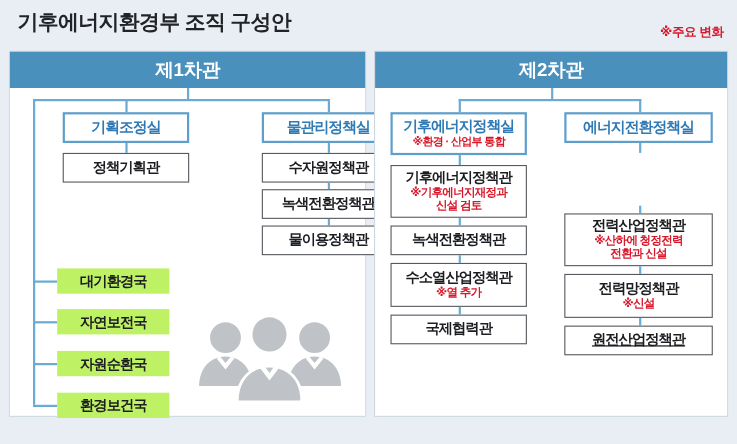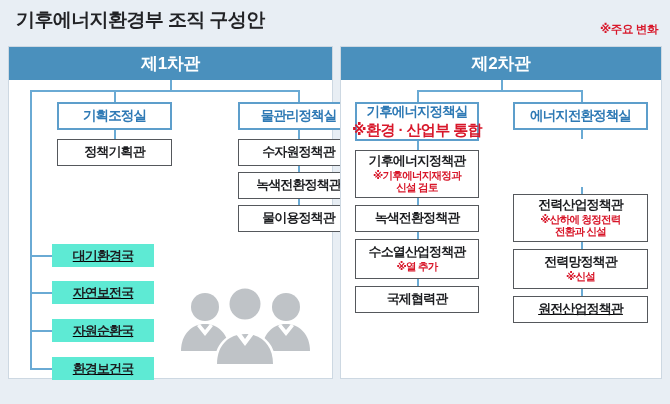--- a/index.html
+++ b/index.html
@@ -91,21 +91,21 @@
   }
   .office-title {
     font-size: 13.5px;
     font-weight: 700;
     color: #2f7ab5;
     letter-spacing: -0.9px;
     white-space: nowrap;
     line-height: 1.15;
   }
   .office-note {
-    font-size: 15px;
+    font-size: 10px;
     font-weight: 700;
     color: #d8172a;
     letter-spacing: -0.6px;
     white-space: nowrap;
     line-height: 1.2;
     margin-top: 1px;
   }
 
   
   .unit-box {
@@ -135,25 +135,24 @@
     line-height: 1.18;
     text-align: center;
     white-space: pre-line;
     margin-top: 0px;
   }
 
   
   .flat-item {
     position: absolute;
     box-sizing: border-box;
-    background: #5eead4;
+    background: #bef264;
     display: flex;
     align-items: center;
     justify-content: center;
-    text-decoration: underline;
   }
   .flat-item-label {
     font-size: 13px;
     font-weight: 600;
     color: #1c1d20;
     letter-spacing: -0.9px;
     white-space: nowrap;
   }
 
   

